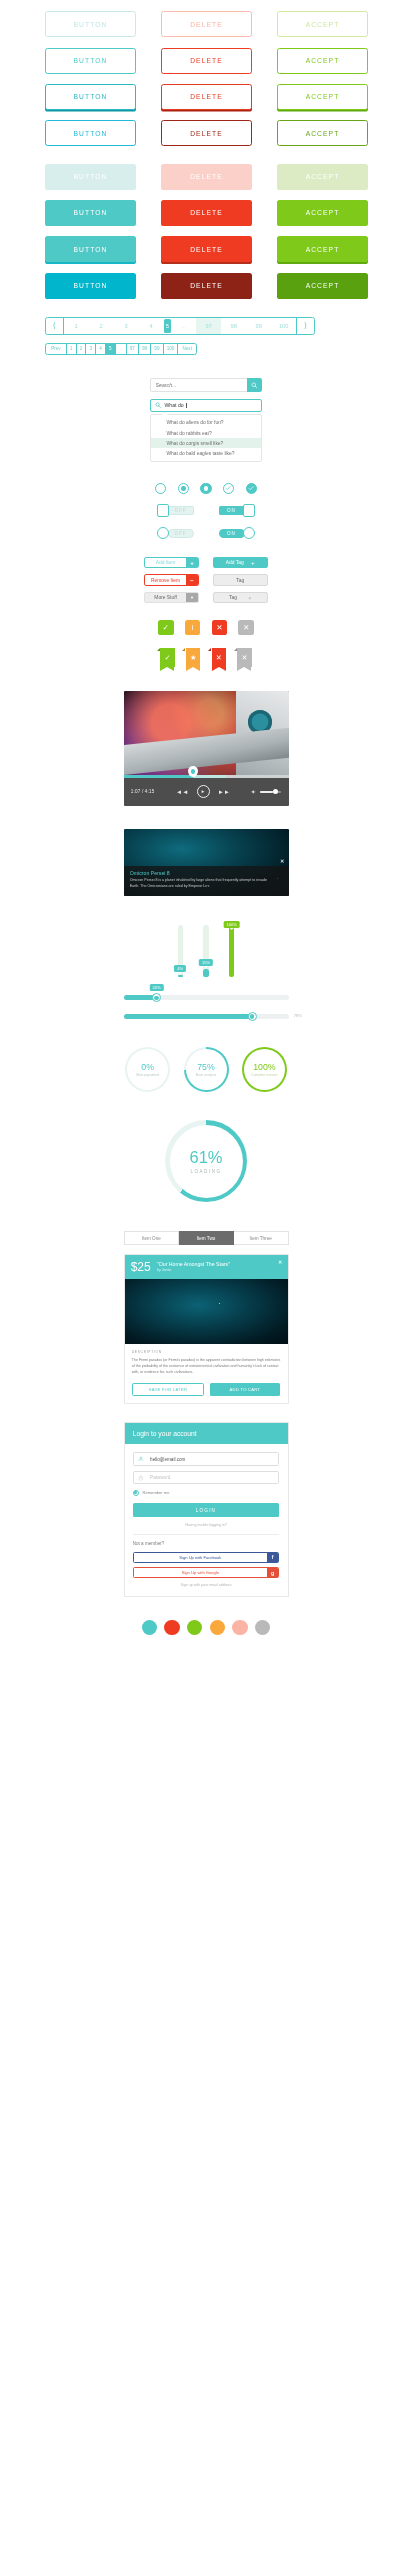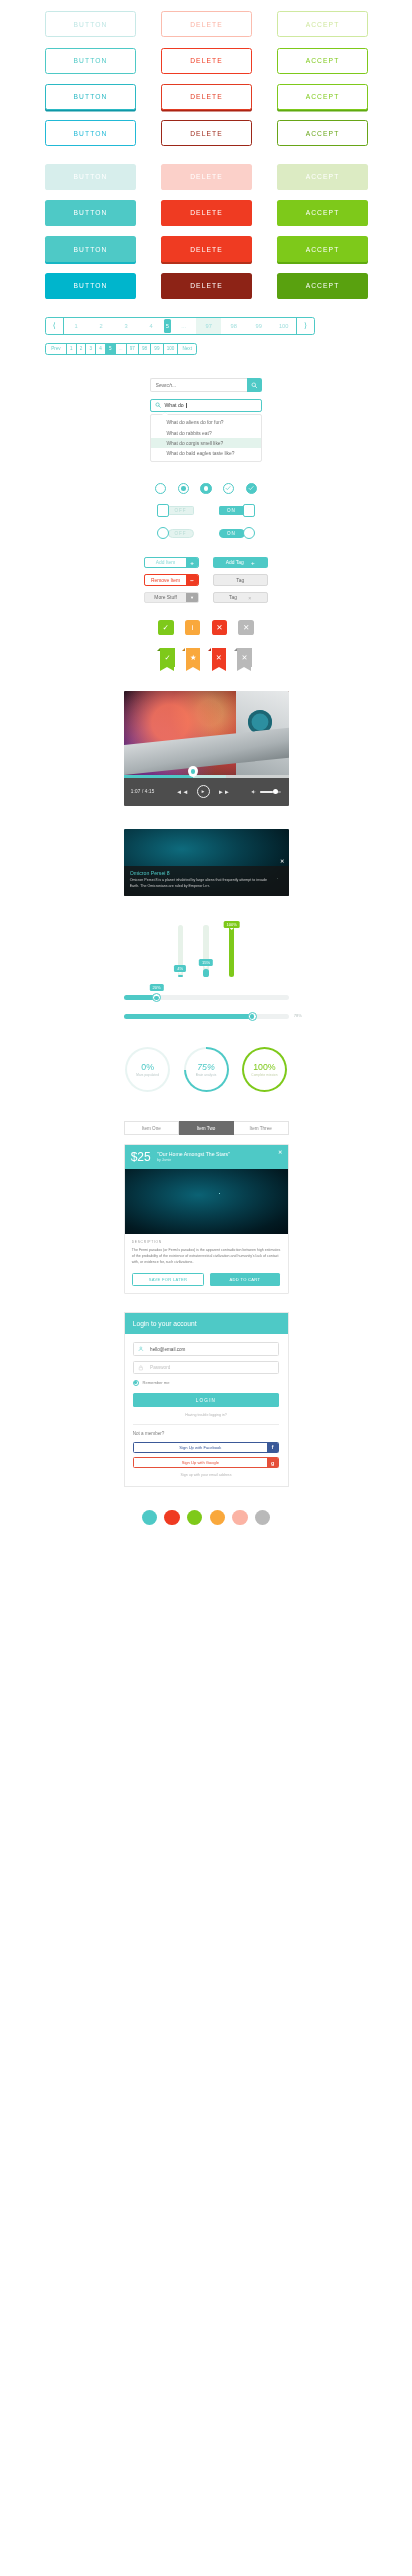--- a/index.html
+++ b/index.html
@@ -702,32 +702,40 @@
 
   <div class="donuts">
     <div class="donut" style="background:conic-gradient(#4ec9c6 0% 0%, #e8f4f2 0% 100%);">
       <div style="width:41px;height:41px;border-radius:50%;background:#fff;display:flex;flex-direction:column;align-items:center;justify-content:center;">
         <div class="pct" style="color:#4ec9c6;">0%</div>
         <div class="cap" style="color:#b9c7c6;">Mars populated</div>
       </div>
     </div>
     <div class="donut" style="background:conic-gradient(#4ec9c6 0% 75%, #e8f4f2 75% 100%);">
       <div style="width:41px;height:41px;border-radius:50%;background:#fff;display:flex;flex-direction:column;align-items:center;justify-content:center;">
-        <div class="pct" style="color:#4ec9c6;font-style:italic;">75%</div>
+        <div class="pct" style="color:#4ec9c6;">75%</div>
         <div class="cap" style="color:#b9c7c6;">Brain analysis</div>
       </div>
     </div>
     <div class="donut" style="background:conic-gradient(#7ec91a 0% 100%, #eaf4db 100% 100%);">
       <div style="width:41px;height:41px;border-radius:50%;background:#fff;display:flex;flex-direction:column;align-items:center;justify-content:center;">
         <div class="pct" style="color:#7ec91a;">100%</div>
         <div class="cap" style="color:#c2d0a8;">Complete mission</div>
       </div>
     </div>
   </div>
 
+  <div class="bigloader">
+    <div class="bigring" style="background:conic-gradient(#4ec9c6 0% 61%, #e8f4f2 61% 100%); border-radius:50%;">
+      <div style="width:73px;height:73px;border-radius:50%;background:#fff;display:flex;flex-direction:column;align-items:center;justify-content:center;">
+        <div class="txt">61%</div>
+        <div class="sub">LOADING</div>
+      </div>
+    </div>
+  </div>
 
   <div class="tabs">
     <div class="tab">Item One</div>
     <div class="tab active">Item Two</div>
     <div class="tab">Item Three</div>
   </div>
 
   <div class="pcard">
     <div class="pc-head">
       <div class="pc-price">$25</div>

